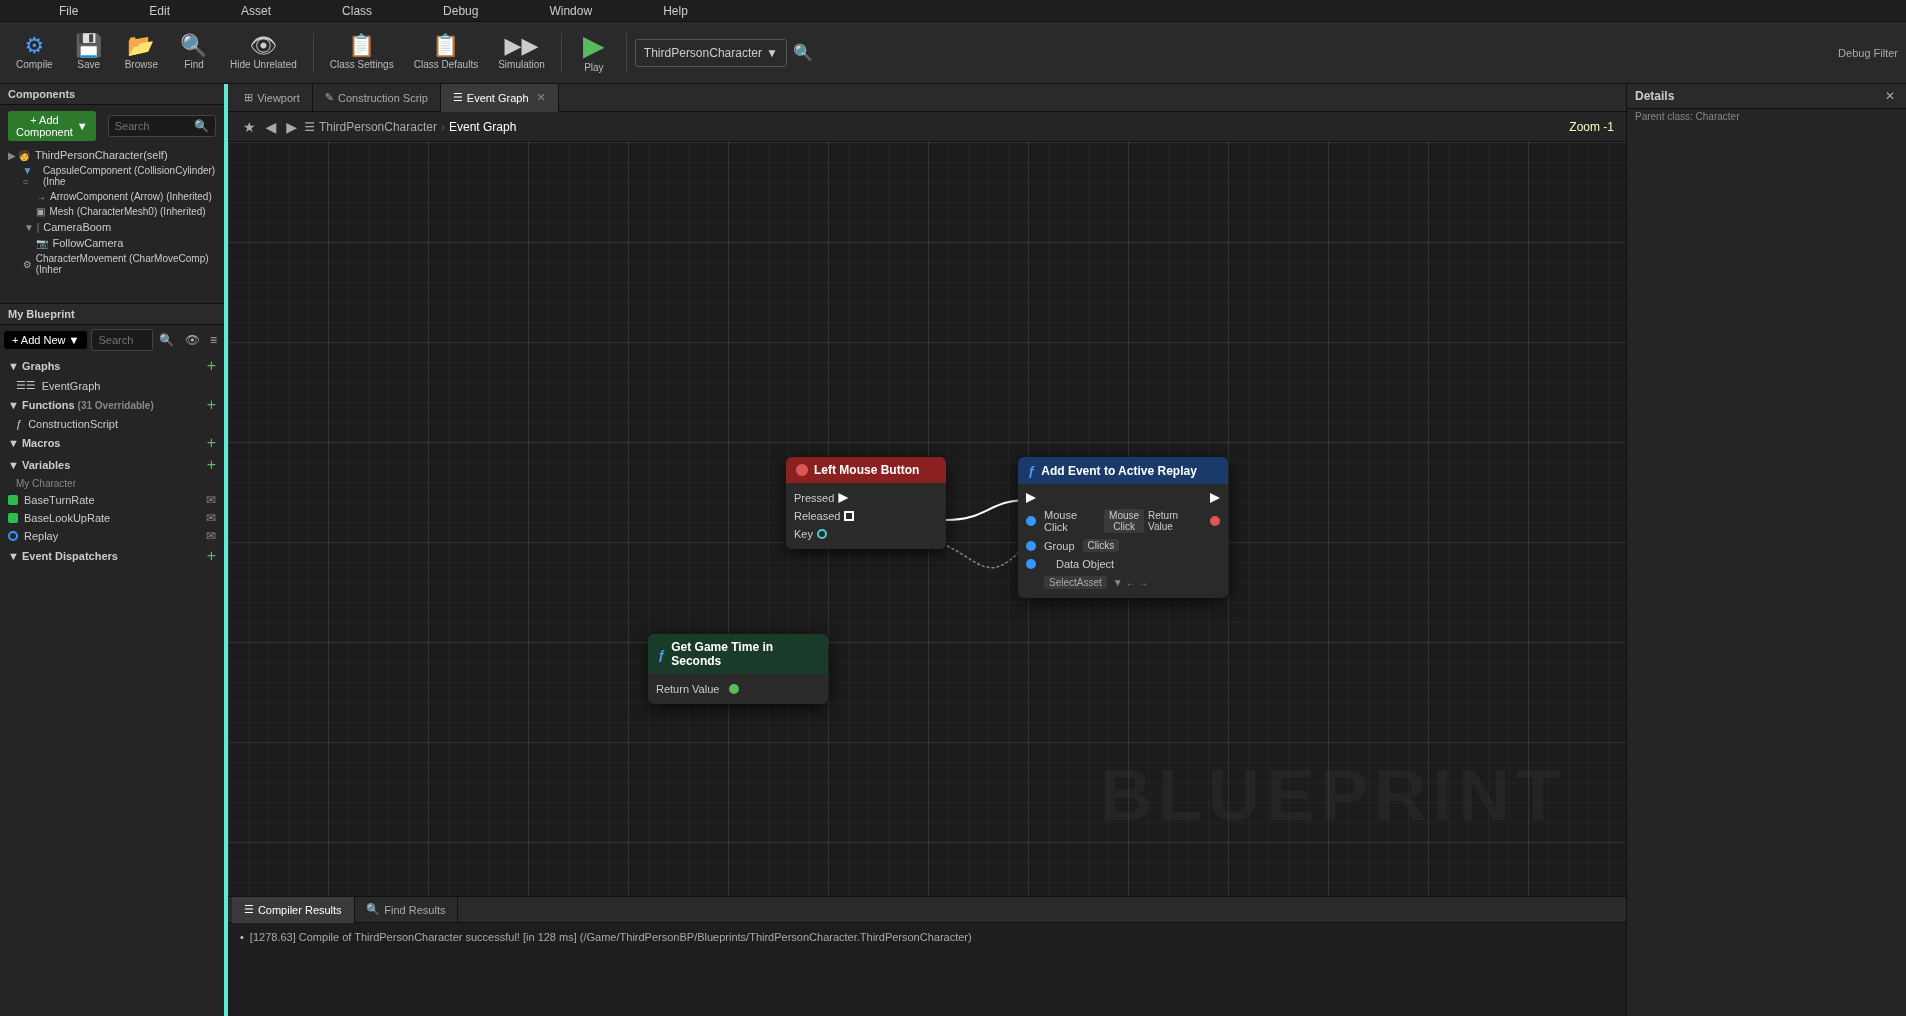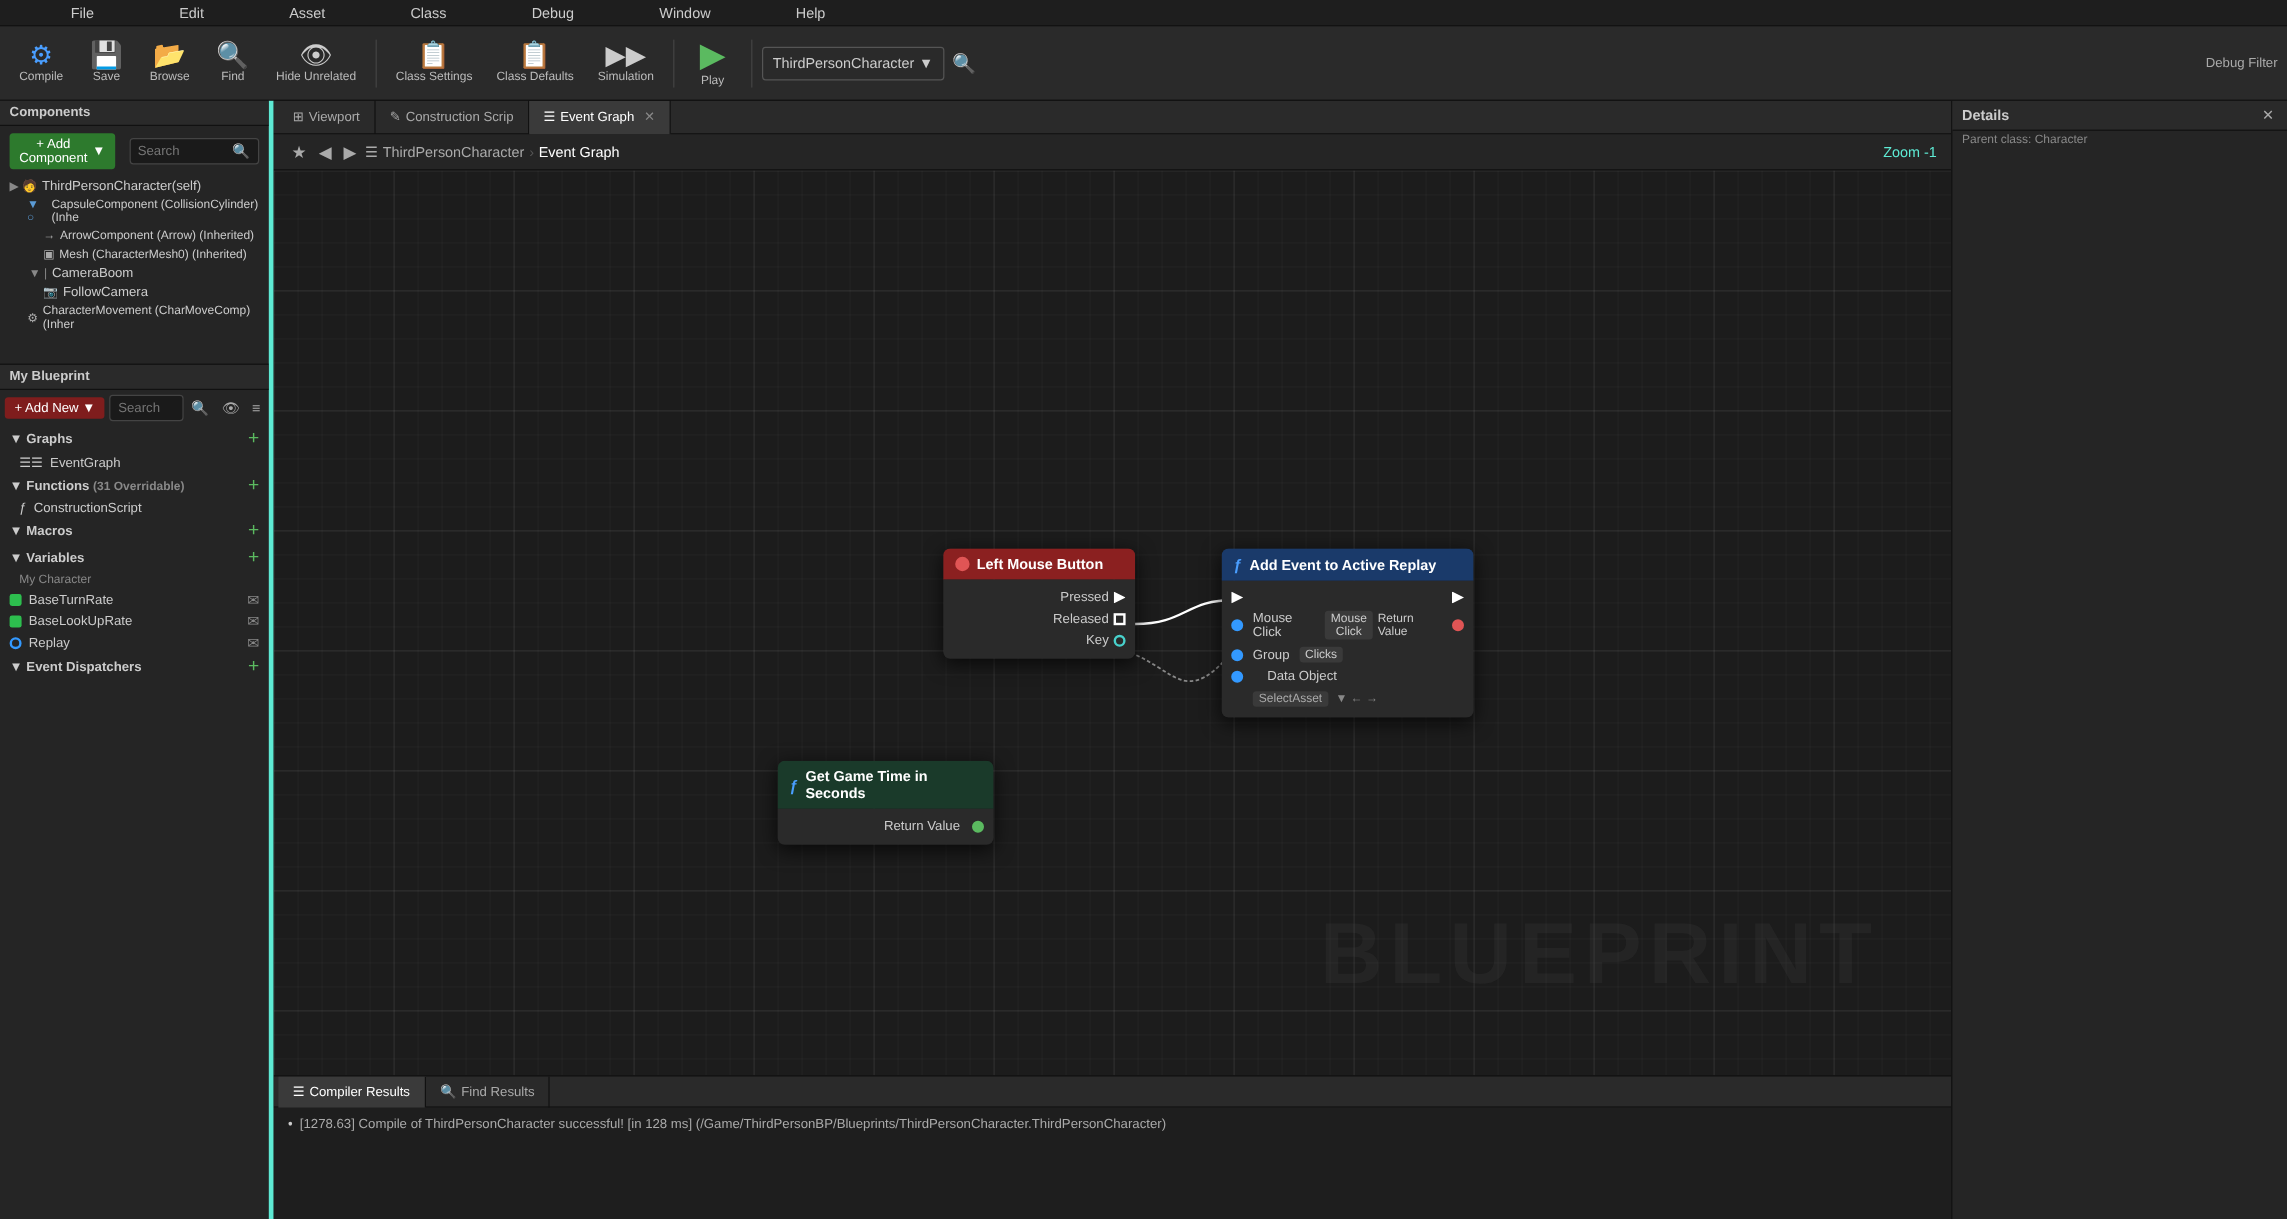--- a/index.html
+++ b/index.html
@@ -328,21 +328,21 @@
     .nav-btn {
       background: transparent;
       border: none;
       color: #aaa;
       cursor: pointer;
       font-size: 14px;
       padding: 0 3px;
     }
     .zoom-label {
       font-size: 12px;
-      color: #5eead4;
+      color: #fef9c3;
     }
 
     
     #graph-canvas {
       flex: 1;
       position: relative;
       background-color: #1c1c1c;
       overflow: hidden;
     }
 
@@ -396,21 +396,21 @@
     }
     .node-row {
       display: flex;
       align-items: center;
       padding: 3px 8px;
       font-size: 11px;
       color: #ccc;
       gap: 4px;
     }
     .node-row.right-align {
-      justify-content: flex-end;
+      justify-content: flex-start;
     }
     .pin {
       width: 10px;
       height: 10px;
       border-radius: 50%;
       border: 2px solid;
       display: inline-block;
       flex-shrink: 0;
     }
     .pin.exec-pin {
@@ -727,21 +727,21 @@
         <span class="tree-icon tree-icon-char">⚙</span>
         <span style="font-size:10px;">CharacterMovement (CharMoveComp) (Inher</span>
       </div>
     </div>
 
     <div id="blueprint-panel">
       <div class="bp-panel-header">
         <span>My Blueprint</span>
       </div>
       <div class="bp-search-row">
-        <button style="background:#7f1d1d;border:none;color:white;font-size:11px;padding:3px 8px;border-radius:3px;cursor:pointer;white-space:nowrap;">
+        <button style="background:#000000;border:none;color:white;font-size:11px;padding:3px 8px;border-radius:3px;cursor:pointer;white-space:nowrap;">
           <span>+ Add New</span>
           <span>▼</span>
         </button>
         <div class="bp-search">
           <input type="text" placeholder="Search" style="">
         </div>
         <button class="icon-btn">🔍</button>
         <button class="icon-btn">👁</button>
         <button class="icon-btn">≡</button>
       </div>

